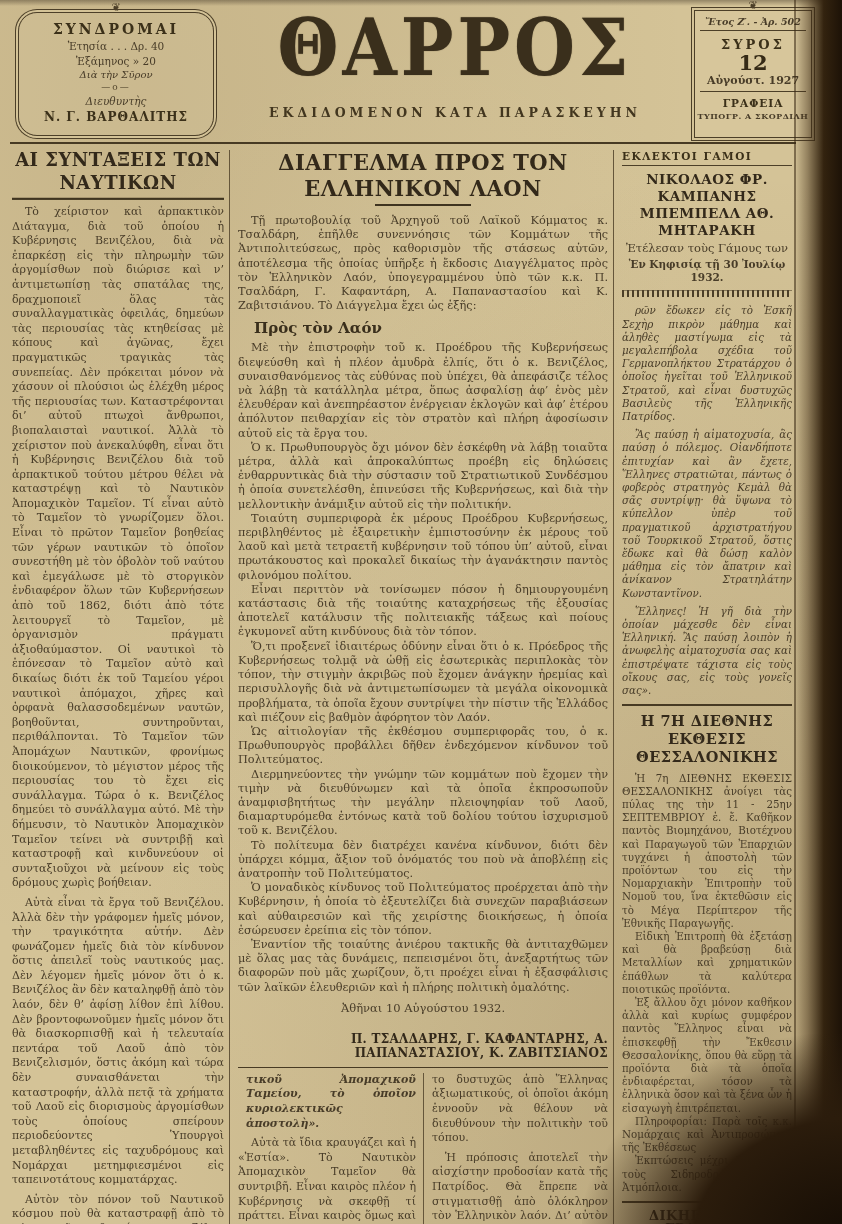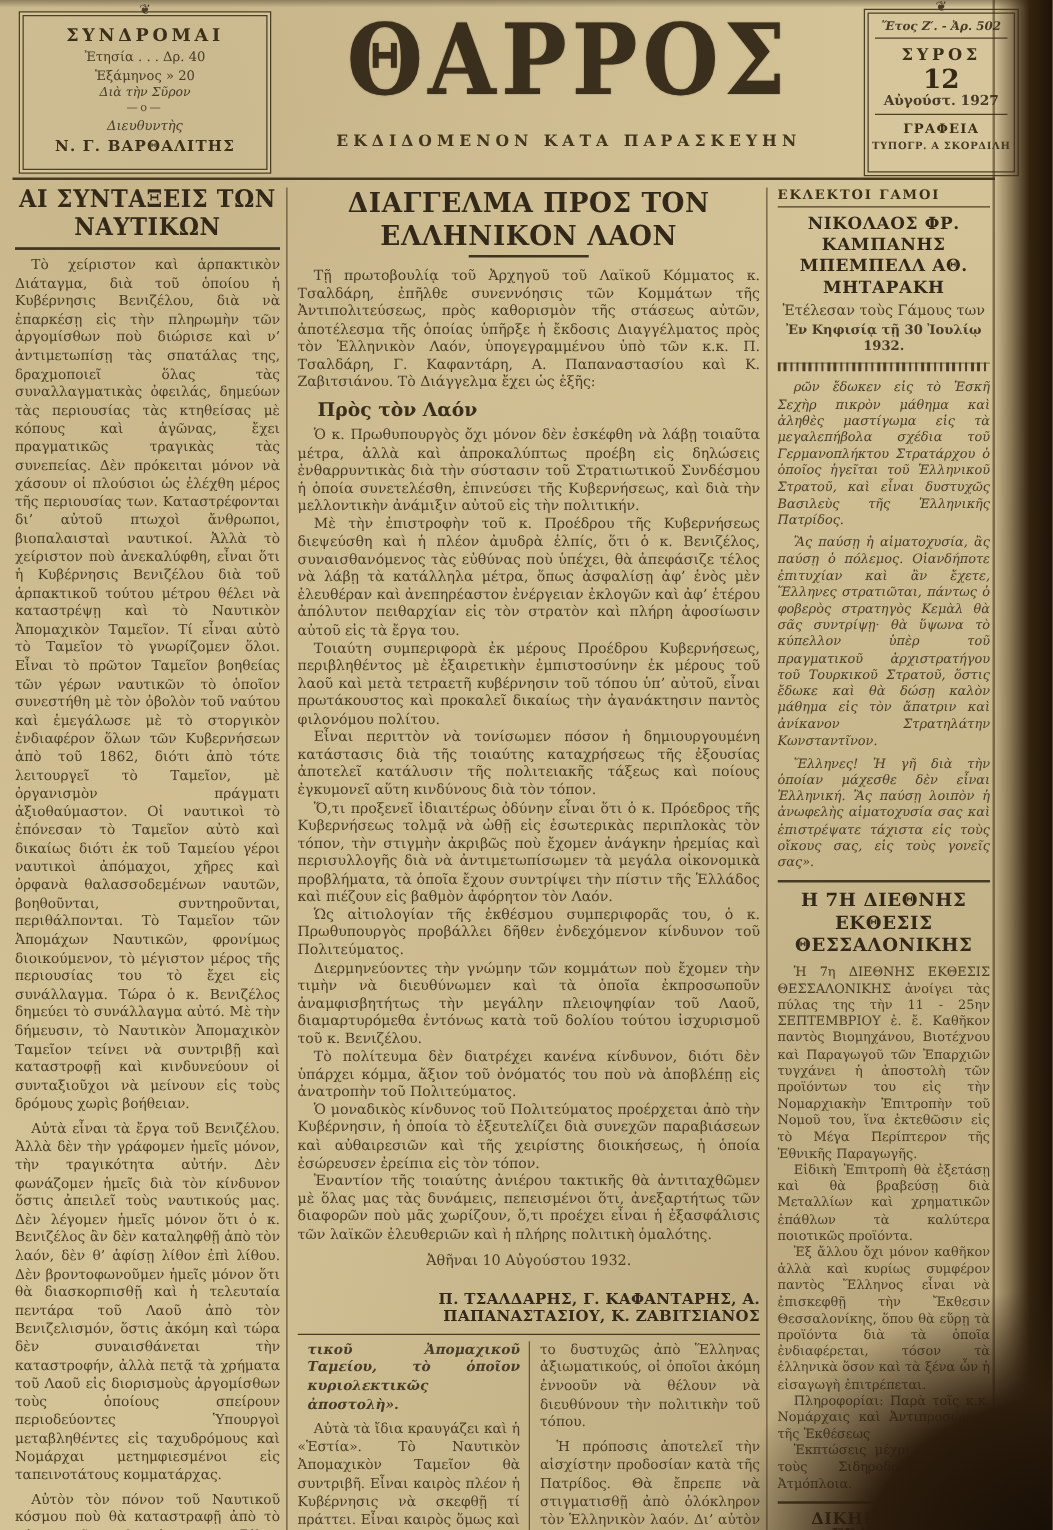--- a/index.html
+++ b/index.html
@@ -24,21 +24,21 @@
   
   .masthead{position:absolute;left:0;top:0;width:800px;height:146px;}
   .frame-box{
     border:1px solid #4c3f28;
     box-shadow:0 0 0 2px #d4c397, 0 0 0 3px #4c3f28;
     background:rgba(255,245,210,.07);
     text-align:center;box-sizing:border-box;position:absolute;
   }
   .frame-box::before{content:"❦";position:absolute;top:-12px;left:50%;transform:translateX(-50%);
     font-size:11px;color:#4c3f28;background:transparent;}
-  .sub-box{left:18px;top:12px;width:196px;height:124px;padding-top:8px;}
+  .sub-box{left:18px;top:12px;width:196px;height:124px;padding-top:8px;border-radius:19px;}
   .sub-title{font-size:14px;font-weight:bold;letter-spacing:3px;color:#3b3019;}
   .sub-line{font-size:10.5px;margin-top:3px;}
   .sub-syros{font-size:10px;font-style:italic;margin-top:2px;}
   .sub-div{font-size:9px;letter-spacing:2px;margin-top:2px;color:#55482e;}
   .sub-dir{font-size:10.5px;font-style:italic;margin-top:3px;}
   .sub-dirname{font-size:12px;font-weight:bold;letter-spacing:1px;margin-top:3px;color:#3b3019;}
 
   .title-wrap{position:absolute;left:230px;top:8px;width:450px;text-align:center;}
   .paper-title{
     font-size:70px;font-weight:bold;letter-spacing:4px;line-height:1.02;
@@ -148,22 +148,22 @@
   <div class="vrule vrule-1"></div>
 
   <div class="col col-mid">
     <div class="mid-headline">ΔΙΑΓΓΕΛΜΑ ΠΡΟΣ ΤΟΝ ΕΛΛΗΝΙΚΟΝ ΛΑΟΝ</div>
     <div class="mid-headline-rule"></div>
     <div class="body-mid">
       <p>Τῇ πρωτοβουλίᾳ τοῦ Ἀρχηγοῦ τοῦ Λαϊκοῦ Κόμματος κ. Τσαλδάρη, ἐπῆλθε συνεννόησις τῶν Κομμάτων τῆς Ἀντιπολιτεύσεως, πρὸς καθορισμὸν τῆς στάσεως αὐτῶν, ἀποτέλεσμα τῆς ὁποίας ὑπῆρξε ἡ ἔκδοσις Διαγγέλματος πρὸς τὸν Ἑλληνικὸν Λαόν, ὑπογεγραμμένου ὑπὸ τῶν κ.κ. Π. Τσαλδάρη, Γ. Καφαντάρη, Α. Παπαναστασίου καὶ Κ. Ζαβιτσιάνου. Τὸ Διάγγελμα ἔχει ὡς ἑξῆς:</p>
     </div>
     <div class="mid-subhead">Πρὸς τὸν Λαόν</div>
     <div class="body-mid">
+      <p>Μὲ τὴν ἐπιστροφὴν τοῦ κ. Προέδρου τῆς Κυβερνήσεως διεψεύσθη καὶ ἡ πλέον ἀμυδρὰ ἐλπίς, ὅτι ὁ κ. Βενιζέλος, συναισθανόμενος τὰς εὐθύνας ποὺ ὑπέχει, θὰ ἀπεφάσιζε τέλος νὰ λάβῃ τὰ κατάλληλα μέτρα, ὅπως ἀσφαλίσῃ ἀφ’ ἑνὸς μὲν ἐλευθέραν καὶ ἀνεπηρέαστον ἐνέργειαν ἐκλογῶν καὶ ἀφ’ ἑτέρου ἀπόλυτον πειθαρχίαν εἰς τὸν στρατὸν καὶ πλήρη ἀφοσίωσιν αὐτοῦ εἰς τὰ ἔργα του.</p>
       <p>Ὁ κ. Πρωθυπουργὸς ὄχι μόνον δὲν ἐσκέφθη νὰ λάβῃ τοιαῦτα μέτρα, ἀλλὰ καὶ ἀπροκαλύπτως προέβη εἰς δηλώσεις ἐνθαρρυντικὰς διὰ τὴν σύστασιν τοῦ Στρατιωτικοῦ Συνδέσμου ἡ ὁποία συνετελέσθη, ἐπινεύσει τῆς Κυβερνήσεως, καὶ διὰ τὴν μελλοντικὴν ἀνάμιξιν αὐτοῦ εἰς τὴν πολιτικήν.</p>
-      <p>Μὲ τὴν ἐπιστροφὴν τοῦ κ. Προέδρου τῆς Κυβερνήσεως διεψεύσθη καὶ ἡ πλέον ἀμυδρὰ ἐλπίς, ὅτι ὁ κ. Βενιζέλος, συναισθανόμενος τὰς εὐθύνας ποὺ ὑπέχει, θὰ ἀπεφάσιζε τέλος νὰ λάβῃ τὰ κατάλληλα μέτρα, ὅπως ἀσφαλίσῃ ἀφ’ ἑνὸς μὲν ἐλευθέραν καὶ ἀνεπηρέαστον ἐνέργειαν ἐκλογῶν καὶ ἀφ’ ἑτέρου ἀπόλυτον πειθαρχίαν εἰς τὸν στρατὸν καὶ πλήρη ἀφοσίωσιν αὐτοῦ εἰς τὰ ἔργα του.</p>
       <p>Τοιαύτη συμπεριφορὰ ἐκ μέρους Προέδρου Κυβερνήσεως, περιβληθέντος μὲ ἐξαιρετικὴν ἐμπιστοσύνην ἐκ μέρους τοῦ λαοῦ καὶ μετὰ τετραετῆ κυβέρνησιν τοῦ τόπου ὑπ’ αὐτοῦ, εἶναι πρωτάκουστος καὶ προκαλεῖ δικαίως τὴν ἀγανάκτησιν παντὸς φιλονόμου πολίτου.</p>
       <p>Εἶναι περιττὸν νὰ τονίσωμεν πόσον ἡ δημιουργουμένη κατάστασις διὰ τῆς τοιαύτης καταχρήσεως τῆς ἐξουσίας ἀποτελεῖ κατάλυσιν τῆς πολιτειακῆς τάξεως καὶ ποίους ἐγκυμονεῖ αὕτη κινδύνους διὰ τὸν τόπον.</p>
       <p>Ὅ,τι προξενεῖ ἰδιαιτέρως ὀδύνην εἶναι ὅτι ὁ κ. Πρόεδρος τῆς Κυβερνήσεως τολμᾷ νὰ ὠθῇ εἰς ἐσωτερικὰς περιπλοκὰς τὸν τόπον, τὴν στιγμὴν ἀκριβῶς ποὺ ἔχομεν ἀνάγκην ἠρεμίας καὶ περισυλλογῆς διὰ νὰ ἀντιμετωπίσωμεν τὰ μεγάλα οἰκονομικὰ προβλήματα, τὰ ὁποῖα ἔχουν συντρίψει τὴν πίστιν τῆς Ἑλλάδος καὶ πιέζουν εἰς βαθμὸν ἀφόρητον τὸν Λαόν.</p>
       <p>Ὡς αἰτιολογίαν τῆς ἐκθέσμου συμπεριφορᾶς του, ὁ κ. Πρωθυπουργὸς προβάλλει δῆθεν ἐνδεχόμενον κίνδυνον τοῦ Πολιτεύματος.</p>
       <p>Διερμηνεύοντες τὴν γνώμην τῶν κομμάτων ποὺ ἔχομεν τὴν τιμὴν νὰ διευθύνωμεν καὶ τὰ ὁποῖα ἐκπροσωποῦν ἀναμφισβητήτως τὴν μεγάλην πλειοψηφίαν τοῦ Λαοῦ, διαμαρτυρόμεθα ἐντόνως κατὰ τοῦ δολίου τούτου ἰσχυρισμοῦ τοῦ κ. Βενιζέλου.</p>
       <p>Τὸ πολίτευμα δὲν διατρέχει κανένα κίνδυνον, διότι δὲν ὑπάρχει κόμμα, ἄξιον τοῦ ὀνόματός του ποὺ νὰ ἀποβλέπῃ εἰς ἀνατροπὴν τοῦ Πολιτεύματος.</p>
       <p>Ὁ μοναδικὸς κίνδυνος τοῦ Πολιτεύματος προέρχεται ἀπὸ τὴν Κυβέρνησιν, ἡ ὁποία τὸ ἐξευτελίζει διὰ συνεχῶν παραβιάσεων καὶ αὐθαιρεσιῶν καὶ τῆς χειρίστης διοικήσεως, ἡ ὁποία ἐσώρευσεν ἐρείπια εἰς τὸν τόπον.</p>
       <p>Ἐναντίον τῆς τοιαύτης ἀνιέρου τακτικῆς θὰ ἀντιταχθῶμεν μὲ ὅλας μας τὰς δυνάμεις, πεπεισμένοι ὅτι, ἀνεξαρτήτως τῶν διαφορῶν ποὺ μᾶς χωρίζουν, ὅ,τι προέχει εἶναι ἡ ἐξασφάλισις τῶν λαϊκῶν ἐλευθεριῶν καὶ ἡ πλήρης πολιτικὴ ὁμαλότης.</p>
     </div>
     <p class="dateline">Ἀθῆναι 10 Αὐγούστου 1932.</p>

